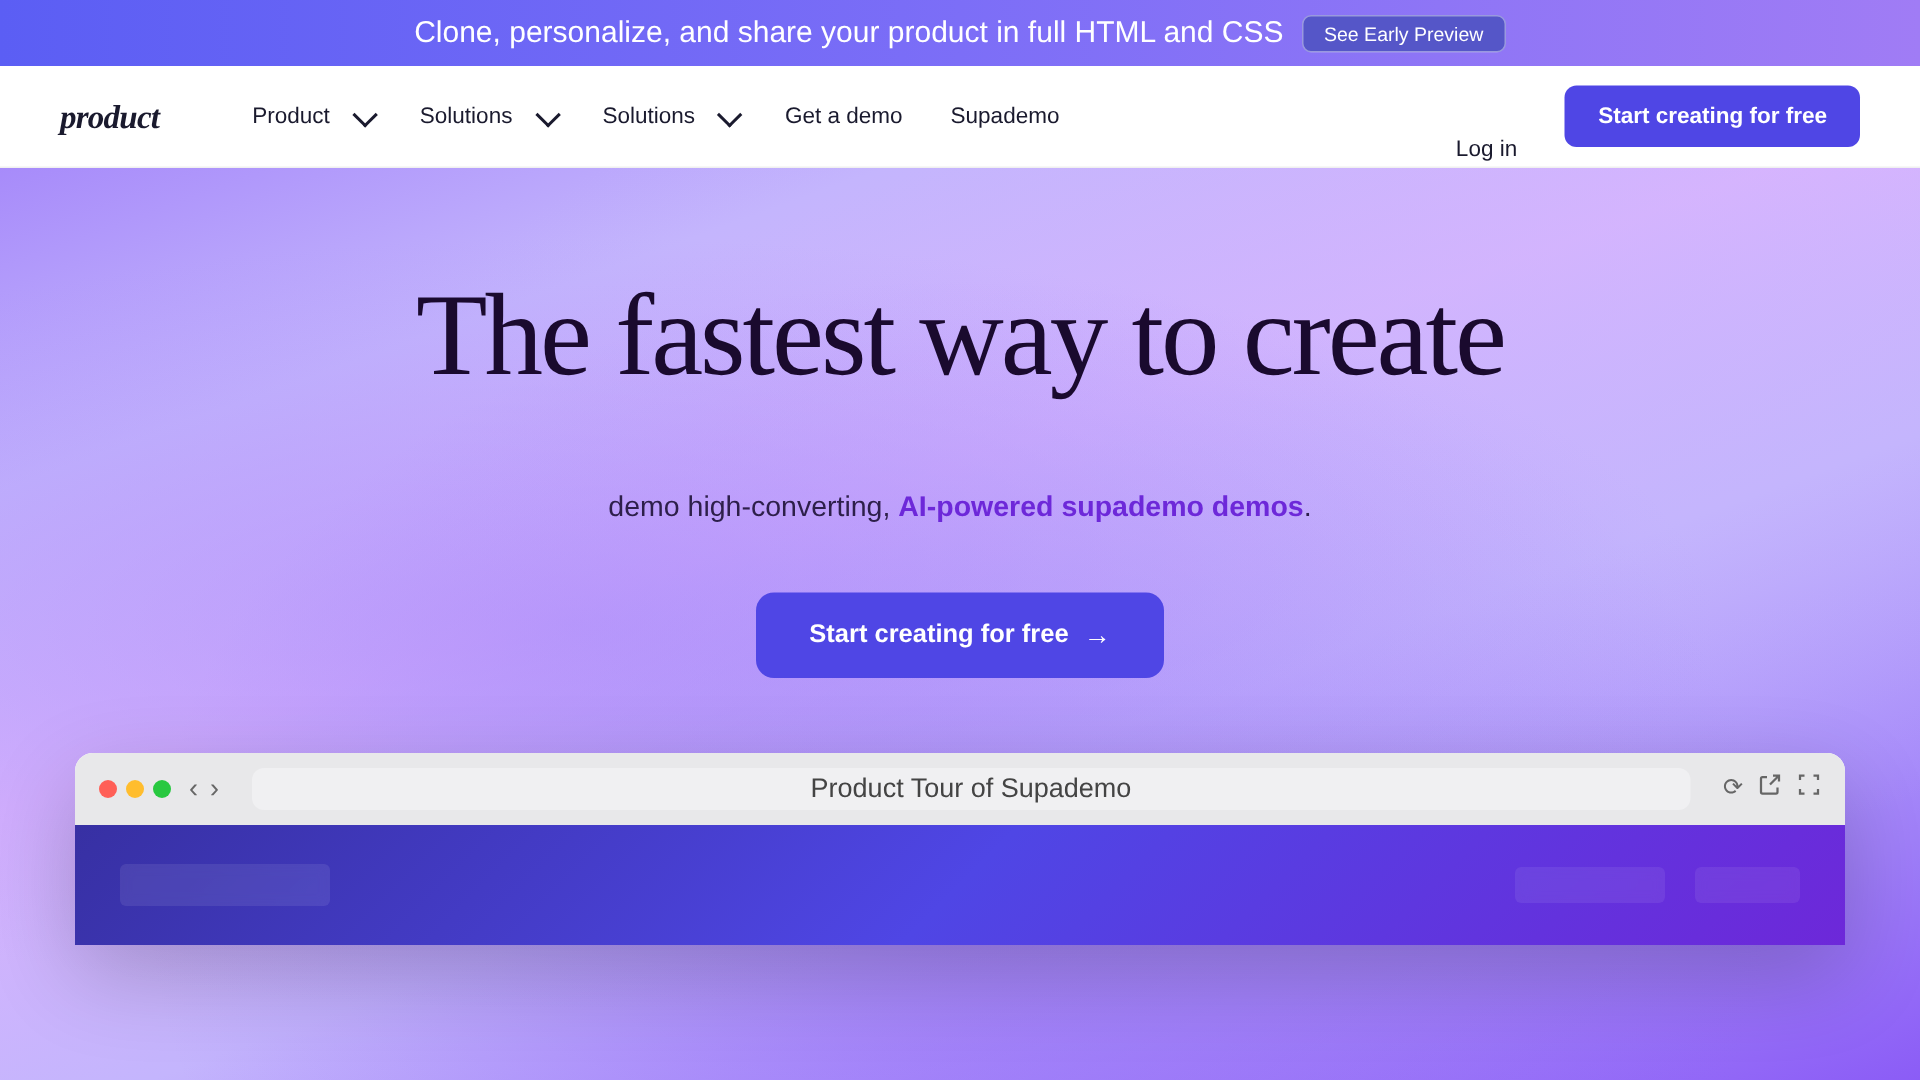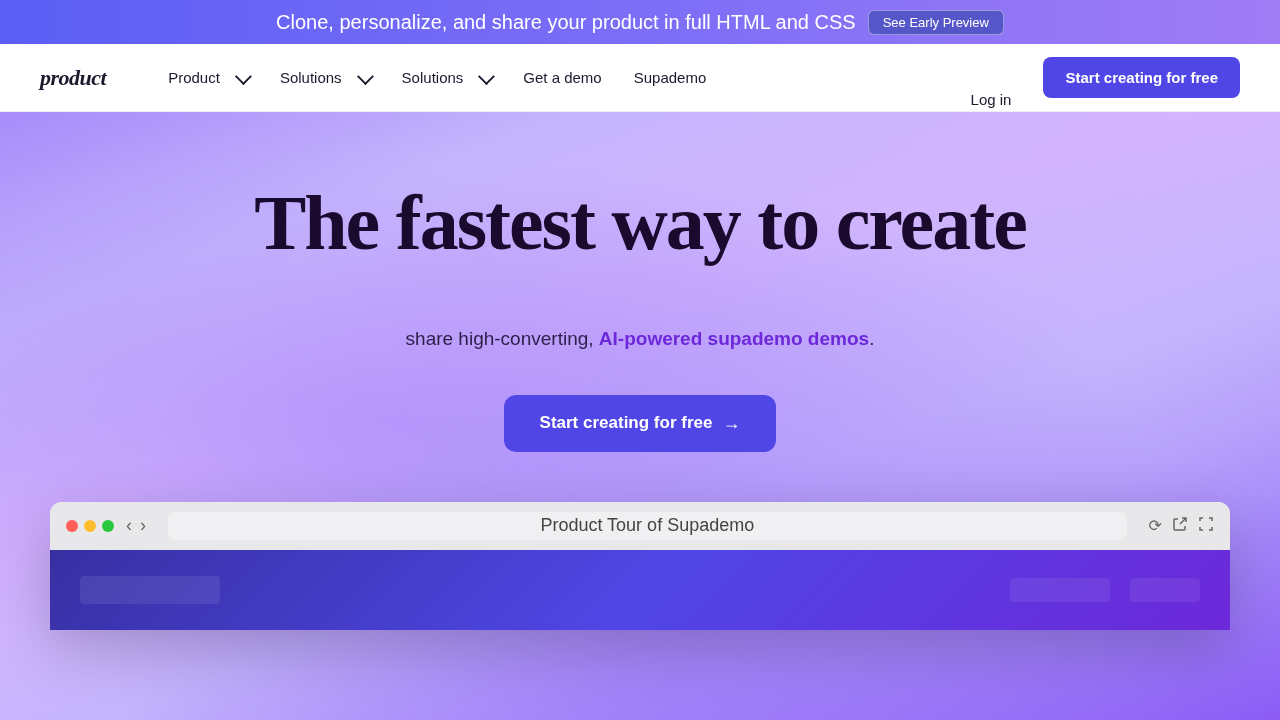--- a/index.html
+++ b/index.html
@@ -118,21 +118,21 @@
                   radial-gradient(ellipse at 50% 80%, rgba(139,92,246,0.4) 0%, transparent 60%);
     }
     .hero-content {
       position: relative;
       z-index: 2;
       text-align: center;
       max-width: 900px;
     }
     .hero-title {
       font-size: 78px;
-      font-weight: 700;
+      font-weight: 400;
       color: #1a0a2e;
       line-height: 1.05;
       letter-spacing: -2px;
       font-family: Georgia, 'Times New Roman', serif;
       margin-bottom: 30px;
     }
     .hero-subtitle {
       font-size: 19px;
       color: #2d1f4a;
       line-height: 1.6;
@@ -265,21 +265,21 @@
   </div>
 </nav>
 
 <section class="hero">
   <div class="hero-content">
     <h1 class="hero-title">
       <span>The fastest way to create</span><br>
     </h1>
     <p class="hero-subtitle">
       <br>
-      <span>share high-converting,</span>
+      <span>demo high-converting,</span>
       <span class="highlight">AI-powered supademo demos</span><span>.</span>
     </p>
     <button class="cta-btn-hero">
       <span>Start creating for free</span>
       <span class="arrow-icon">→</span>
     </button>
   </div>
 
   <div class="browser-mockup-wrapper">
     <div class="browser-bar">

